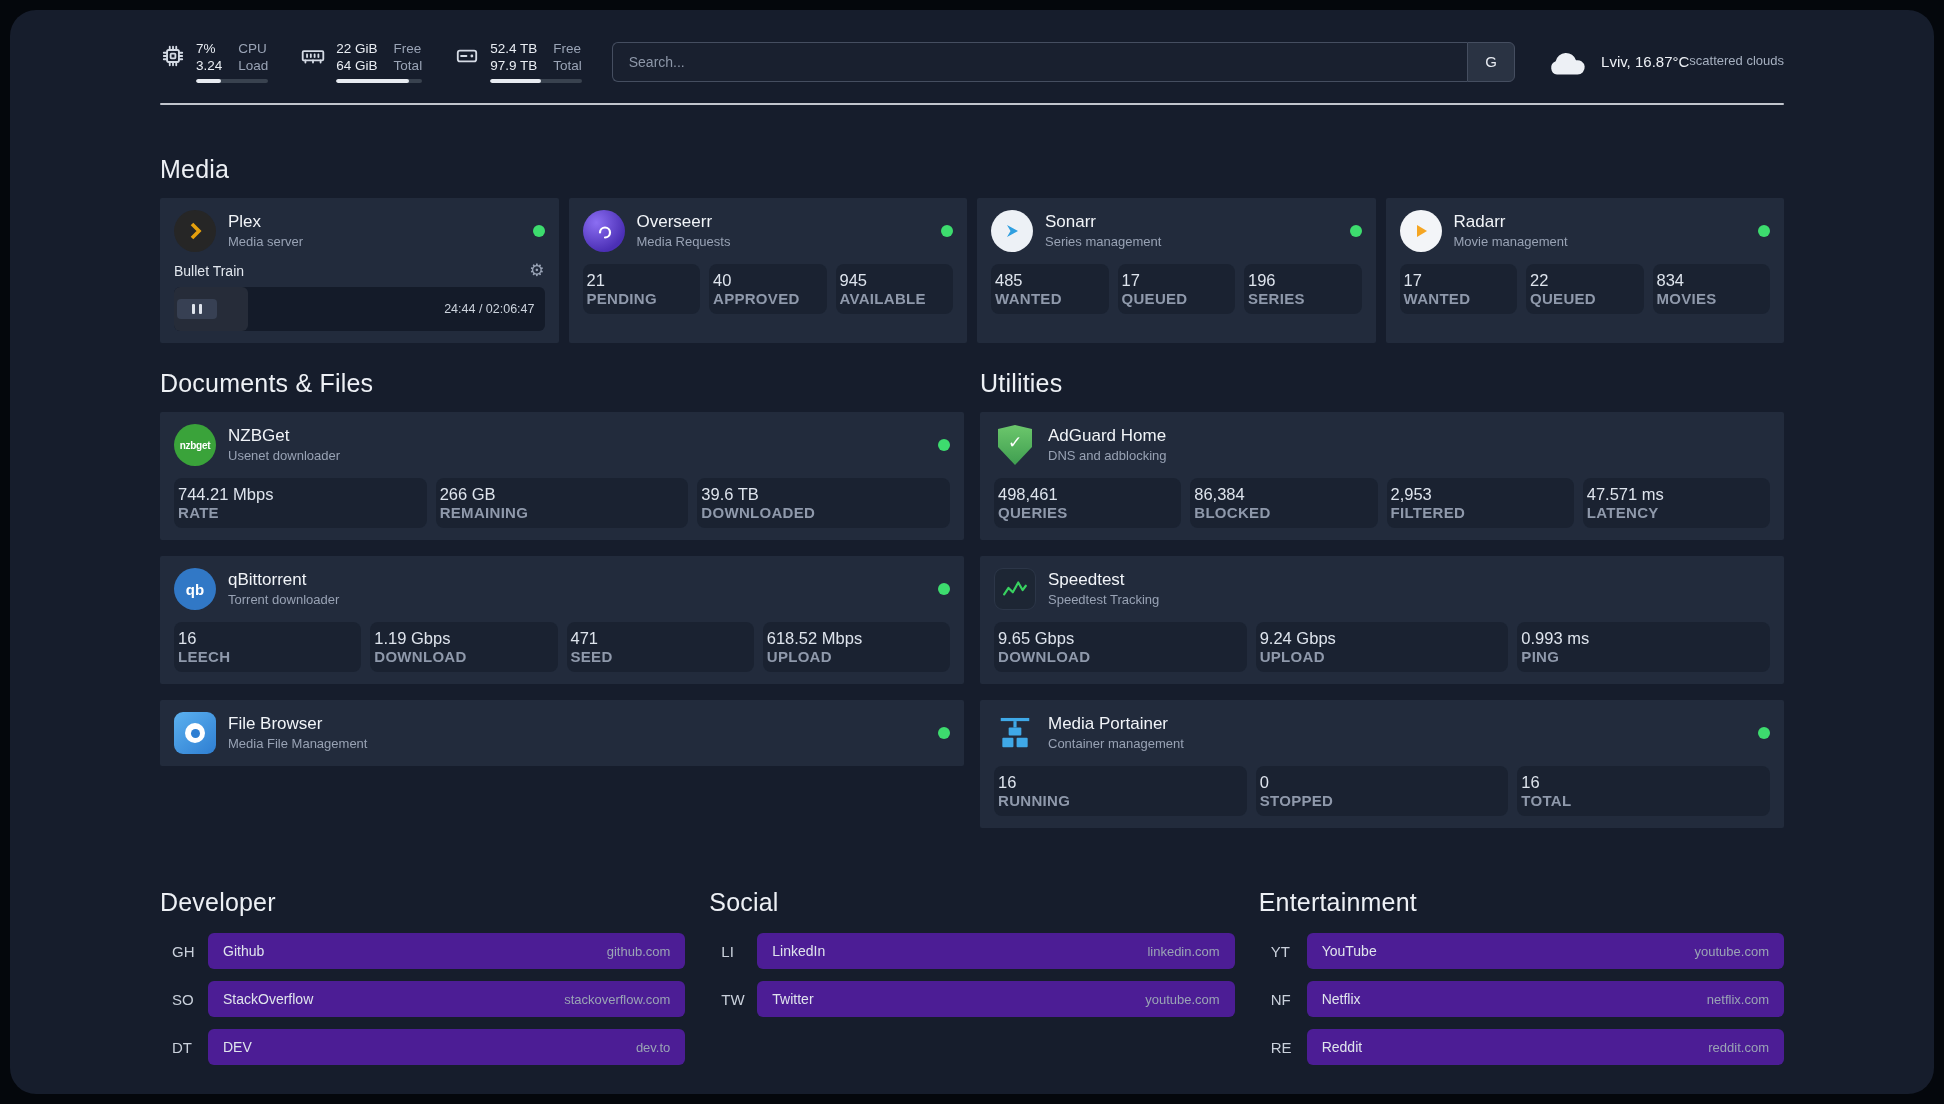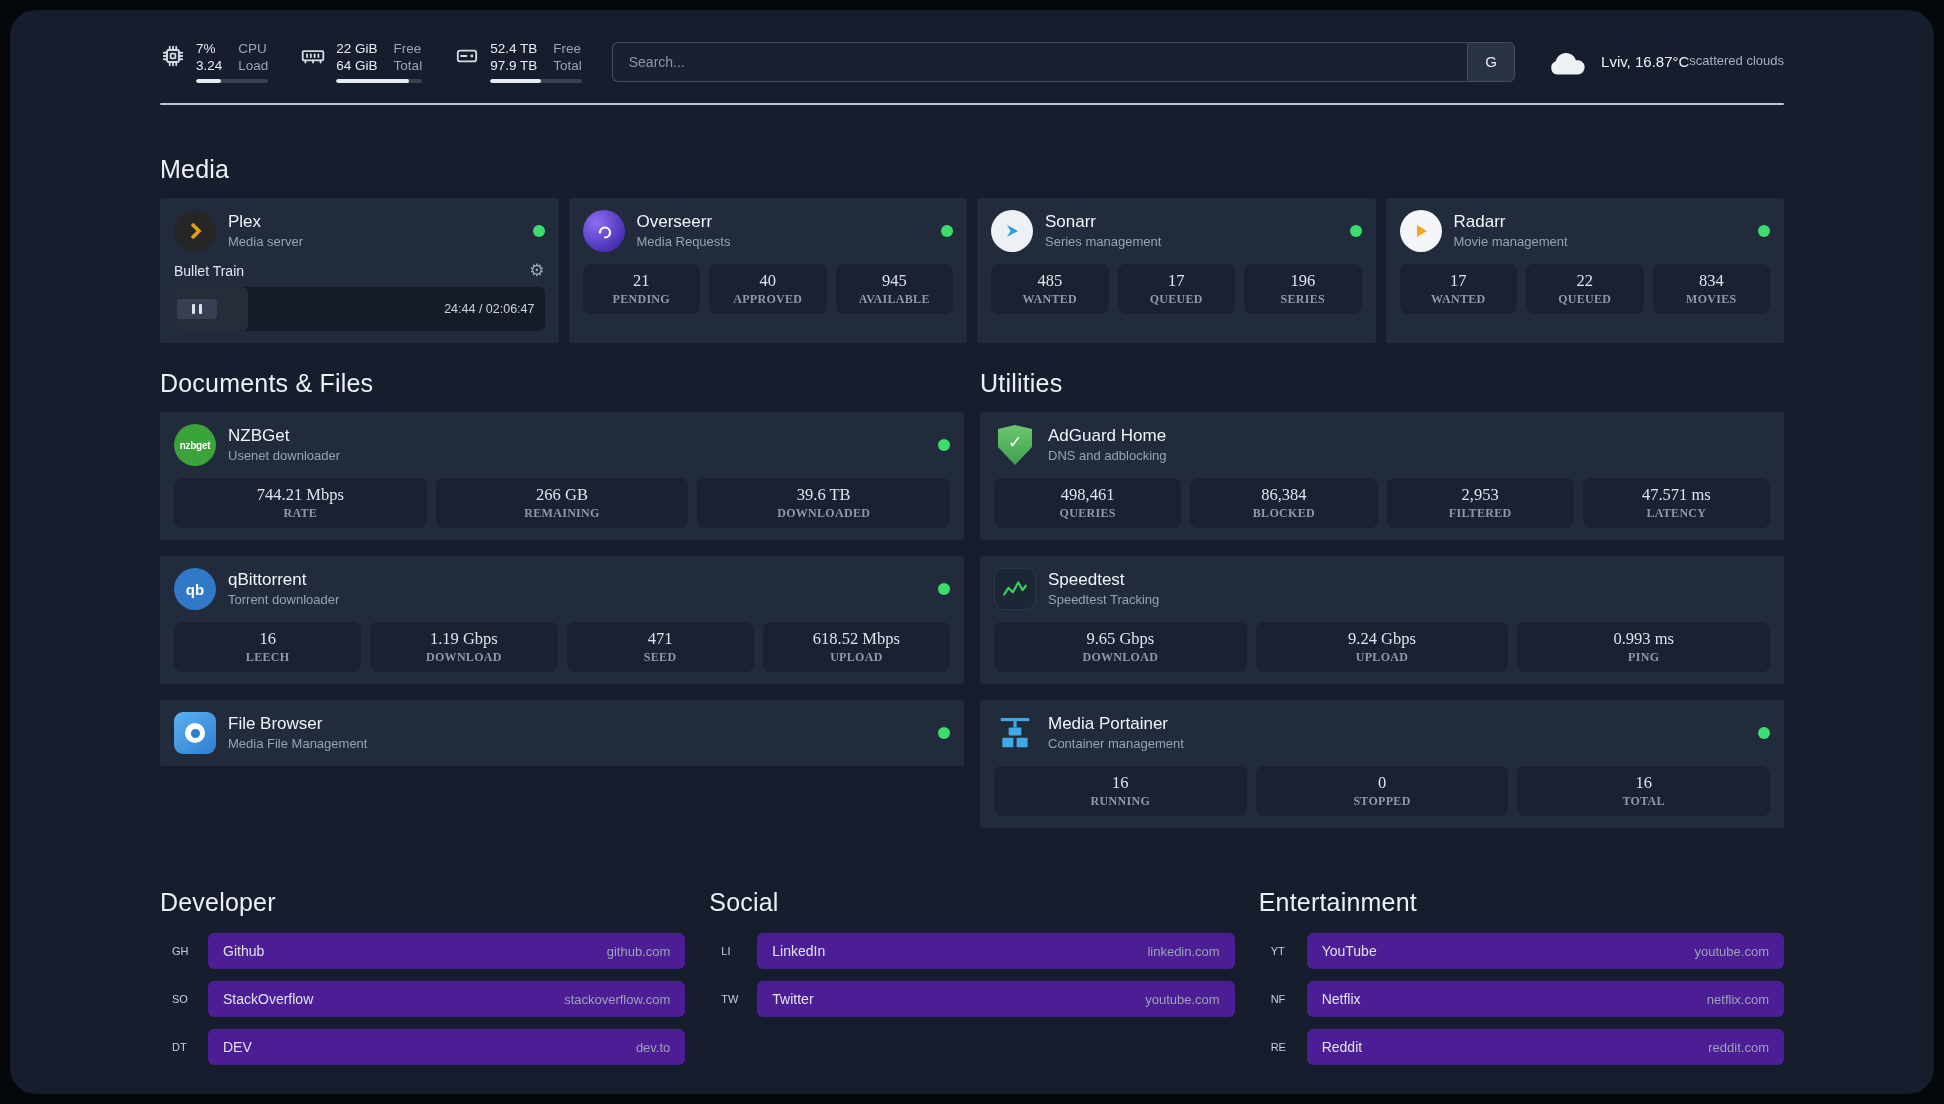--- a/index.html
+++ b/index.html
@@ -65,23 +65,23 @@
   .icon {
     width:42px; height:42px; border-radius:50%; flex:none;
     display:flex; align-items:center; justify-content:center; overflow:hidden;
   }
   .head-text { min-width:0; }
   .svc-name { display:block; font-size:17px; color:#f1f4f8; font-weight:500; line-height:20px; white-space:nowrap; }
   .svc-desc { display:block; font-size:13px; color:#98a2b4; line-height:16px; margin-top:2px; white-space:nowrap; }
   .dot { width:12px; height:12px; border-radius:50%; background:var(--status-online,#3ddc6e); margin-left:auto; flex:none; }
 
   .stats { display:flex; gap:9px; margin-top:12px; }
-  .tile { flex:1; background:var(--tile-bg,#1a2231); border-radius:8px; text-align:center; padding:6px 4px 8px; min-width:0;font-family:Liberation Serif, serif; }
+  .tile { flex:1; background:var(--tile-bg,#1a2231); border-radius:8px; text-align:left; padding:6px 4px 8px; min-width:0; }
   .tile .v { display:block; font-size:16.5px; color:#dee4ed; line-height:21px; white-space:nowrap; }
-  .tile .l { display:block; font-size:12px; font-weight:700; color:#8f99ab; line-height:14px; margin-top:1px; letter-spacing:.3px; white-space:nowrap; }
+  .tile .l { display:block; font-size:15px; font-weight:700; color:#8f99ab; line-height:14px; margin-top:1px; letter-spacing:.3px; white-space:nowrap; }
 
   
   .player-top { display:flex; align-items:center; justify-content:space-between; margin-top:10px; }
   .track { font-size:14px; color:#e2e7ee; }
   .gear { color:#9aa4b6; font-size:17px; cursor:pointer; font-family:"DejaVu Sans",sans-serif; line-height:1; }
   .player-bar {
     margin-top:8px; height:44px; background:#141b29; border-radius:6px;
     position:relative; display:flex; align-items:center; padding:0 10px 0 3px; overflow:hidden;
   }
   .player-fill { position:absolute; left:0; top:0; bottom:0; width:0; background:rgba(255,255,255,.08); border-radius:6px; }
@@ -118,21 +118,21 @@
     display:flex; align-items:center; justify-content:center;
   }
   .shield span { color:#fff; font-size:17px; font-weight:700; margin-top:-6px; font-family:"DejaVu Sans",sans-serif; }
   .icon.speedtest { border-radius:9px; background:#1d2634; border:1px solid #2c3648; }
   .icon.portainer { background:transparent; border-radius:0; }
 
   
   .bm-grid { display:grid; grid-template-columns:repeat(3,1fr); gap:24px; margin-top:60px; align-content:start; }
   .bm-col .section-title { margin-bottom:16px; }
   .bm-row { display:flex; align-items:center; margin-bottom:12px; height:36px; }
-  .bm-abbr { width:48px; flex:none; font-size:11px; color:#c9d0db; padding-left:12px; }
+  .bm-abbr { width:48px; flex:none; font-size:15px; color:#c9d0db; padding-left:12px; }
   .bm-pill {
     flex:1; height:36px; background:#4c1d95; border-radius:6px;
     display:flex; align-items:center; padding:0 15px; cursor:pointer; min-width:0;
   }
   .bm-name { font-size:14px; color:#dfe4ec; white-space:nowrap; }
   .bm-domain { margin-left:auto; font-size:13px; color:#9aa4b5; white-space:nowrap; }
 </style>
 </head>
 <body>
 

